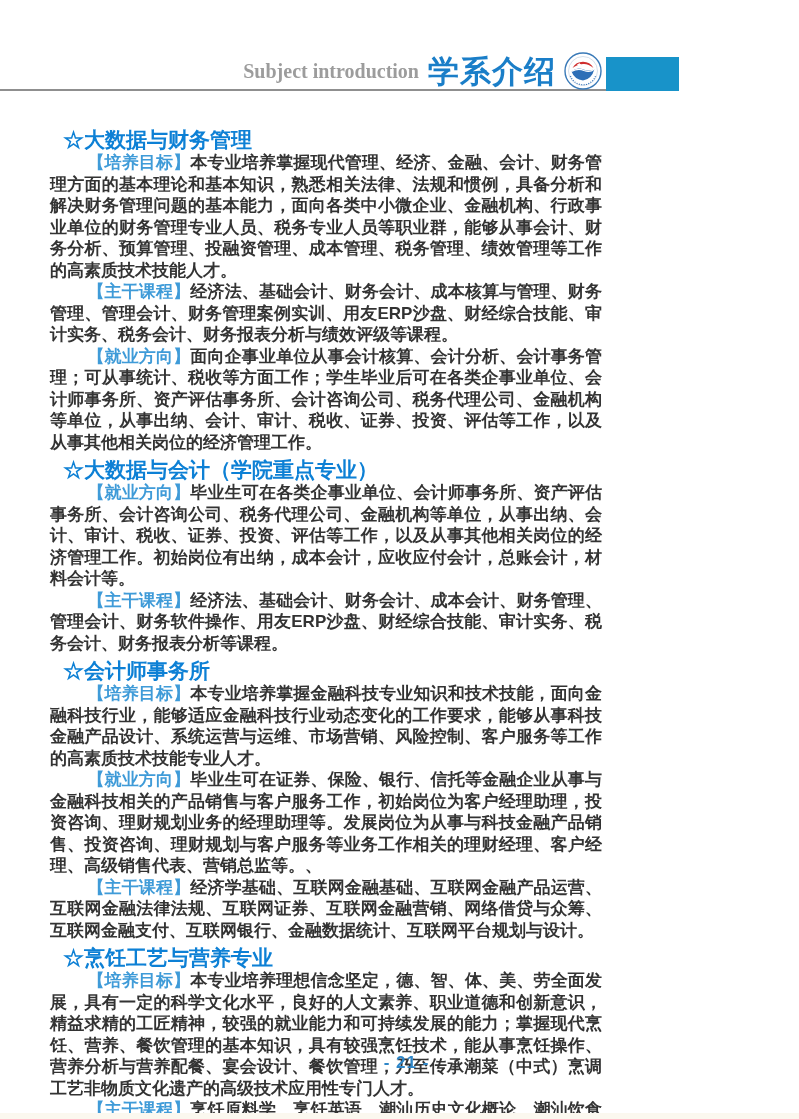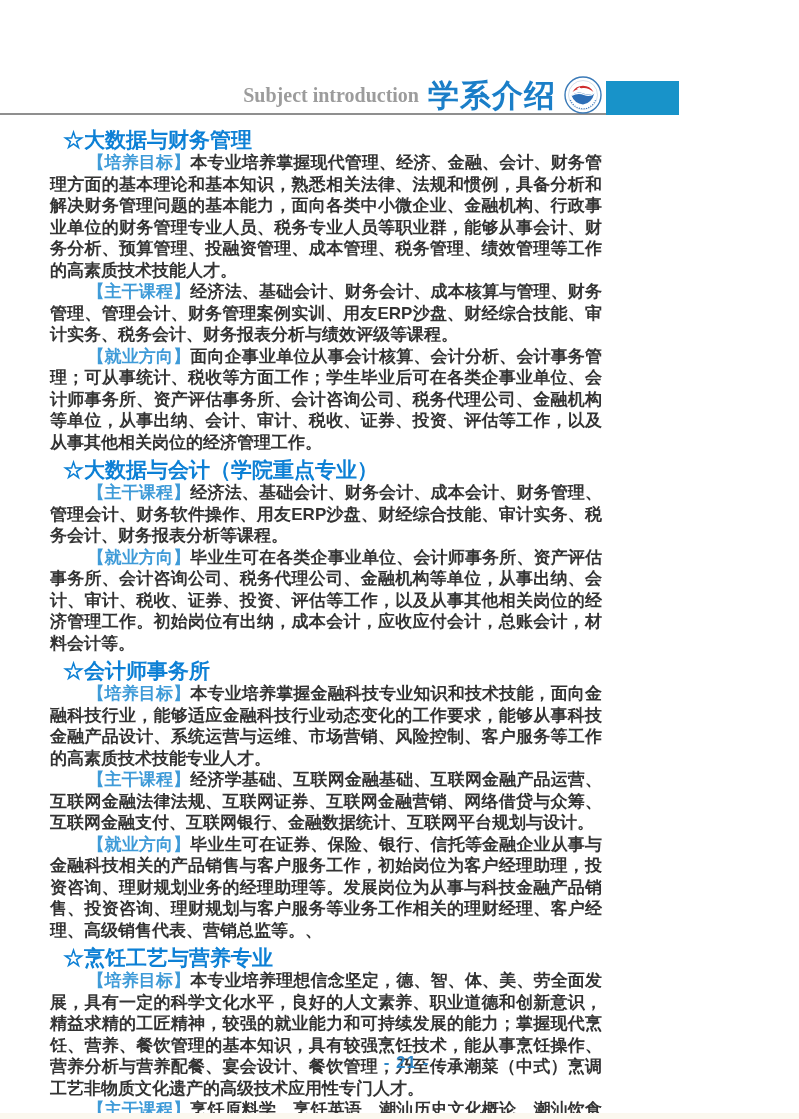--- a/index.html
+++ b/index.html
@@ -4,21 +4,21 @@
 <style>
   html,body{margin:0;padding:0;background:#ffffff;}
   body{
     width:799px;height:1119px;position:relative;overflow:hidden;
     font-family:"Liberation Sans",sans-serif;
   }
   
   .header{
     position:absolute;top:0;left:0;width:679px;height:91px;
     display:flex;align-items:flex-end;justify-content:flex-end;
-    border-bottom:2px solid #8f8f8f;box-sizing:border-box;margin-top:24px;
+    border-bottom:2px solid #8f8f8f;box-sizing:border-box;
   }
   .header-en{
     color:#9c9c9c;font-family:"Liberation Serif",serif;font-weight:bold;
     font-size:20px;padding-bottom:6px;margin-right:9px;white-space:nowrap;
   }
   .header-zh{
     color:#1a7ec8;font-weight:bold;font-size:31px;line-height:1;
     padding-bottom:2px;letter-spacing:1px;white-space:nowrap;
   }
   .header-logo{width:38px;height:38px;margin:0 4px -1px 8px;flex:0 0 auto;}
@@ -70,29 +70,29 @@
 
   <div class="section">
     <h2 class="section-title">☆大数据与财务管理</h2>
     <p class="para"><span class="para-label">【培养目标】</span><span>本专业培养掌握现代管理、经济、金融、会计、财务管理方面的基本理论和基本知识，熟悉相关法律、法规和惯例，具备分析和解决财务管理问题的基本能力，面向各类中小微企业、金融机构、行政事业单位的财务管理专业人员、税务专业人员等职业群，能够从事会计、财务分析、预算管理、投融资管理、成本管理、税务管理、绩效管理等工作的高素质技术技能人才。</span></p>
     <p class="para"><span class="para-label">【主干课程】</span><span>经济法、基础会计、财务会计、成本核算与管理、财务管理、管理会计、财务管理案例实训、用友ERP沙盘、财经综合技能、审计实务、税务会计、财务报表分析与绩效评级等课程。</span></p>
     <p class="para"><span class="para-label">【就业方向】</span><span>面向企事业单位从事会计核算、会计分析、会计事务管理；可从事统计、税收等方面工作；学生毕业后可在各类企事业单位、会计师事务所、资产评估事务所、会计咨询公司、税务代理公司、金融机构等单位，从事出纳、会计、审计、税收、证券、投资、评估等工作，以及从事其他相关岗位的经济管理工作。</span></p>
   </div>
 
   <div class="section">
     <h2 class="section-title">☆大数据与会计（学院重点专业）</h2>
+    <p class="para"><span class="para-label">【就业方向】</span><span>毕业生可在各类企事业单位、会计师事务所、资产评估事务所、会计咨询公司、税务代理公司、金融机构等单位，从事出纳、会计、审计、税收、证券、投资、评估等工作，以及从事其他相关岗位的经济管理工作。初始岗位有出纳，成本会计，应收应付会计，总账会计，材料会计等。</span></p>
     <p class="para"><span class="para-label">【主干课程】</span><span>经济法、基础会计、财务会计、成本会计、财务管理、管理会计、财务软件操作、用友ERP沙盘、财经综合技能、审计实务、税务会计、财务报表分析等课程。</span></p>
-    <p class="para"><span class="para-label">【就业方向】</span><span>毕业生可在各类企事业单位、会计师事务所、资产评估事务所、会计咨询公司、税务代理公司、金融机构等单位，从事出纳、会计、审计、税收、证券、投资、评估等工作，以及从事其他相关岗位的经济管理工作。初始岗位有出纳，成本会计，应收应付会计，总账会计，材料会计等。</span></p>
   </div>
 
   <div class="section">
     <h2 class="section-title">☆会计师事务所</h2>
     <p class="para"><span class="para-label">【培养目标】</span><span>本专业培养掌握金融科技专业知识和技术技能，面向金融科技行业，能够适应金融科技行业动态变化的工作要求，能够从事科技金融产品设计、系统运营与运维、市场营销、风险控制、客户服务等工作的高素质技术技能专业人才。</span></p>
+    <p class="para"><span class="para-label">【就业方向】</span><span>毕业生可在证券、保险、银行、信托等金融企业从事与金融科技相关的产品销售与客户服务工作，初始岗位为客户经理助理，投资咨询、理财规划业务的经理助理等。发展岗位为从事与科技金融产品销售、投资咨询、理财规划与客户服务等业务工作相关的理财经理、客户经理、高级销售代表、营销总监等。、</span></p>
     <p class="para"><span class="para-label">【主干课程】</span><span>经济学基础、互联网金融基础、互联网金融产品运营、互联网金融法律法规、互联网证券、互联网金融营销、网络借贷与众筹、互联网金融支付、互联网银行、金融数据统计、互联网平台规划与设计。</span></p>
-    <p class="para"><span class="para-label">【就业方向】</span><span>毕业生可在证券、保险、银行、信托等金融企业从事与金融科技相关的产品销售与客户服务工作，初始岗位为客户经理助理，投资咨询、理财规划业务的经理助理等。发展岗位为从事与科技金融产品销售、投资咨询、理财规划与客户服务等业务工作相关的理财经理、客户经理、高级销售代表、营销总监等。、</span></p>
   </div>
 
   <div class="section">
     <h2 class="section-title">☆烹饪工艺与营养专业</h2>
     <p class="para"><span class="para-label">【培养目标】</span><span>本专业培养理想信念坚定，德、智、体、美、劳全面发展，具有一定的科学文化水平，良好的人文素养、职业道德和创新意识，精益求精的工匠精神，较强的就业能力和可持续发展的能力；掌握现代烹饪、营养、餐饮管理的基本知识，具有较强烹饪技术，能从事烹饪操作、营养分析与营养配餐、宴会设计、餐饮管理，乃至传承潮菜（中式）烹调工艺非物质文化遗产的高级技术应用性专门人才。</span></p>
     <p class="para"><span class="para-label">【主干课程】</span><span>烹饪原料学、烹饪英语、潮汕历史文化概论、潮汕饮食文化与潮菜、烹饪营养学、中国烹饪工艺学、餐饮服务与管理、潮菜热菜烹调技术、潮菜冷拼与烧卤技术、食品雕刻应用技术、食品安全与卫生、中式（潮式）点心制作、饮食消费与服务心理学、菜点创新与宴席设计、面向金融科技行业、厨房生产与管理等课程。</span></p>
 
   </div>
 
 </div>

